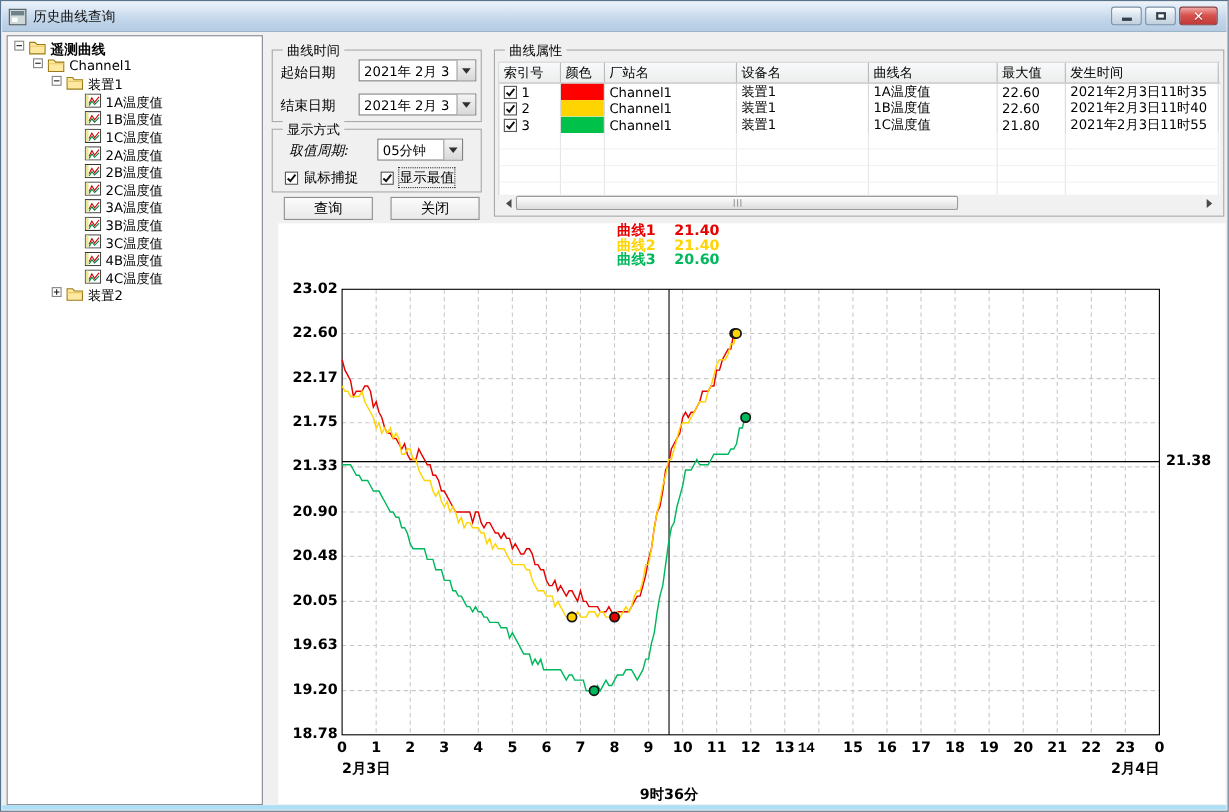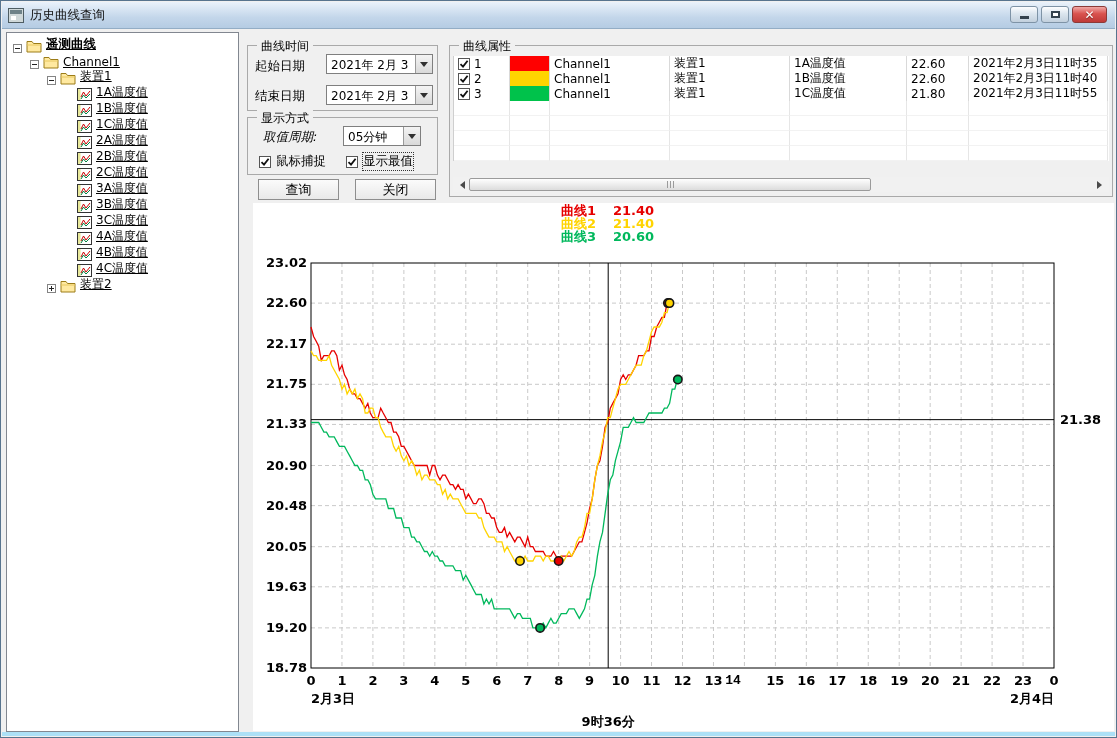--- a/index.html
+++ b/index.html
@@ -17,21 +17,21 @@
   .win-btns{position:absolute;right:8px;top:4px;display:flex;gap:3px;}
   .win-btn{width:28px;height:17px;border-radius:3px;border:1px solid #7e93a6;
     background:linear-gradient(#fdfeff,#dbe5ee 45%,#c2d0dd);display:flex;align-items:center;justify-content:center;box-sizing:border-box;}
   .win-btn.close{width:35px;background:linear-gradient(#f0a8a6,#d9534f 45%,#bf3a38);border-color:#8c3a38;}
   .glyph-min{width:9px;height:3px;background:#33414d;margin-top:6px;}
   .glyph-max{width:9px;height:7px;border:2px solid #33414d;box-sizing:border-box;background:#fff;}
   .glyph-close{color:#fff;font-weight:bold;font-size:12px;line-height:12px;text-shadow:0 1px 1px #7e2523;}
   
   .tree-panel{position:absolute;left:5px;top:31px;width:233px;height:700px;background:#fff;
     border:1px solid #828790;box-sizing:border-box;padding:4px 2px;overflow:hidden;}
-  .tree-row{display:flex;align-items:flex-end;height:16px;white-space:nowrap;text-decoration:underline;}
+  .tree-row{display:flex;align-items:flex-start;height:16px;white-space:nowrap;}
   .exp{width:9px;height:9px;border:1px solid #848484;background:#fff;box-sizing:border-box;position:relative;flex:none;margin-right:4px;}
   .exp::before{content:'';position:absolute;left:1px;top:3px;width:5px;height:1px;background:#222;}
   .exp.plus::after{content:'';position:absolute;left:3px;top:1px;width:1px;height:5px;background:#222;}
   .exp-space{width:13px;flex:none;}
   .tree-icon{flex:none;margin-right:4px;display:flex;}
   .tree-label{font-size:12px;}
   .tree-label.bold{font-weight:bold;font-size:12.5px;}
   
   .groupbox{position:absolute;border:1px solid #a9a9a9;box-sizing:border-box;}
   .gb-label{position:absolute;top:-8px;left:9px;background:#f0f0f0;padding:0 4px;font-size:12px;}
@@ -247,33 +247,20 @@
         <span style="width: 55px; flex: 0 0 auto;"></span>
         <span class="exp-space"></span>
         <span class="tree-icon">
           <svg width="15" height="13">
             <rect x="0.5" y="0.5" width="14" height="12" fill="#fff" stroke="#333"></rect>
             <rect x="1" y="1" width="2.5" height="11" fill="#e8e89a"></rect>
             <polyline points="4,9 6.5,4 9,8 13,3" stroke="#cc0000" stroke-width="1" fill="none"></polyline>
             <polyline points="4,11 6.5,7 9,10 13,6" stroke="#008040" stroke-width="1" fill="none"></polyline>
           </svg>
         </span>
-        <span class="tree-label">4A温度值</span>
-      </div>
-      <div class="tree-row">
-        <span style="width: 55px; flex: 0 0 auto;"></span>
-        <span class="exp-space"></span>
-        <span class="tree-icon">
-          <svg width="15" height="13">
-            <rect x="0.5" y="0.5" width="14" height="12" fill="#fff" stroke="#333"></rect>
-            <rect x="1" y="1" width="2.5" height="11" fill="#e8e89a"></rect>
-            <polyline points="4,9 6.5,4 9,8 13,3" stroke="#cc0000" stroke-width="1" fill="none"></polyline>
-            <polyline points="4,11 6.5,7 9,10 13,6" stroke="#008040" stroke-width="1" fill="none"></polyline>
-          </svg>
-        </span>
         <span class="tree-label">4B温度值</span>
       </div>
       <div class="tree-row">
         <span style="width: 55px; flex: 0 0 auto;"></span>
         <span class="exp-space"></span>
         <span class="tree-icon">
           <svg width="15" height="13">
             <rect x="0.5" y="0.5" width="14" height="12" fill="#fff" stroke="#333"></rect>
             <rect x="1" y="1" width="2.5" height="11" fill="#e8e89a"></rect>
             <polyline points="4,9 6.5,4 9,8 13,3" stroke="#cc0000" stroke-width="1" fill="none"></polyline>
@@ -340,20 +327,29 @@
     </div>
   </div>
 
   <div class="btn93" style="left:257px;top:178px;width:81px;height:21px;">查询</div>
   <div class="btn93" style="left:354px;top:178px;width:81px;height:21px;">关闭</div>
 
   <div class="groupbox" style="left:448px;top:44px;width:664px;height:152px;">
     <div class="gb-label">曲线属性</div>
   </div>
   <div class="tbl" id="curve-table">
+      <div class="tr head">
+        <div class="td" style="width: 56px;">索引号</div>
+        <div class="td" style="width: 40px;">颜色</div>
+        <div class="td" style="width: 120px;">厂站名</div>
+        <div class="td" style="width: 120px;">设备名</div>
+        <div class="td" style="width: 117px;">曲线名</div>
+        <div class="td" style="width: 62px;">最大值</div>
+        <div class="td" style="width: 139px;">发生时间</div>
+      </div>
       <div class="tr">
         <div class="td" style="width: 56px;">
           <span class="cb">
             <svg width="10" height="10">
               <path d="M1.5 5.2 L4 7.6 L8.6 1.8" stroke="#111" stroke-width="1.8" fill="none"></path>
             </svg>
           </span>
           <span style="margin-left: 4px;">1</span>
         </div>
         <div class="td" style="width: 40px; padding: 0px;">

